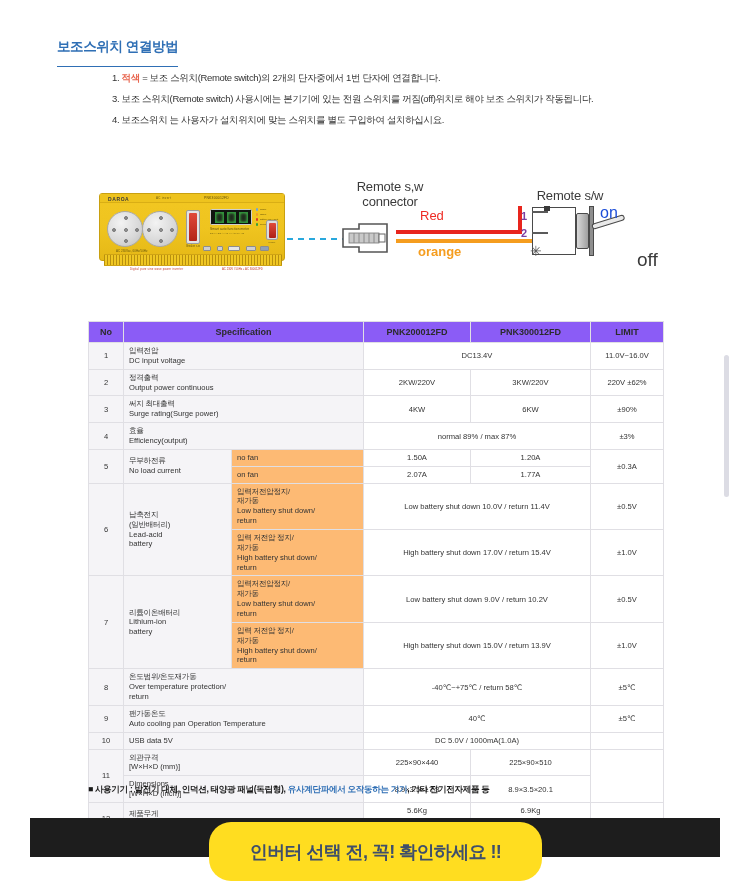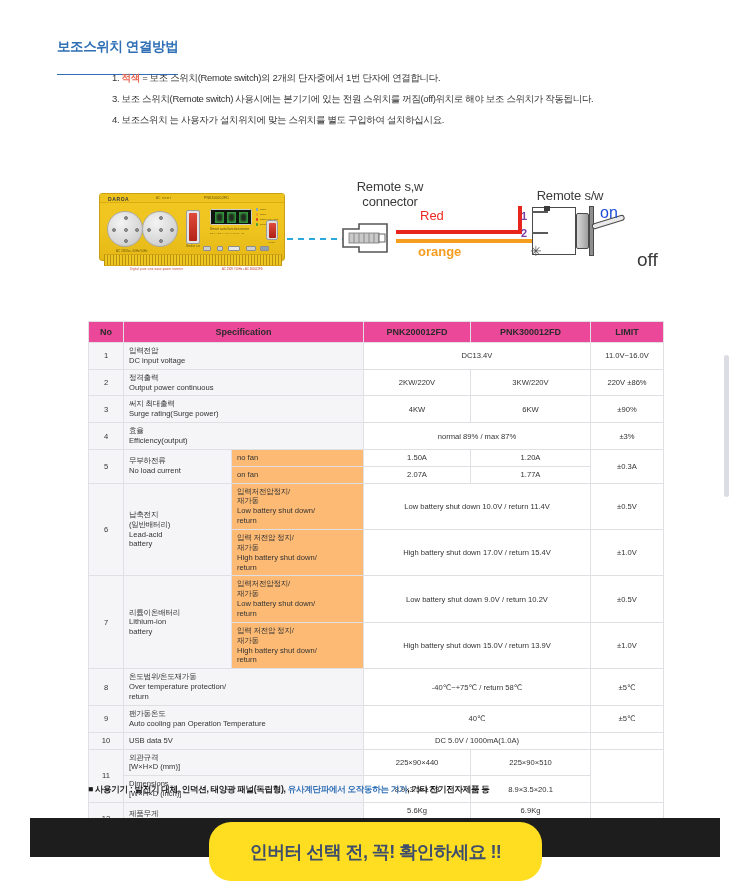--- a/index.html
+++ b/index.html
@@ -9,21 +9,21 @@
     background:#ffffff;
     font-family:"Liberation Sans","DejaVu Sans",sans-serif;
     color:#222; overflow:hidden;
   }
 
   
   .page-heading{
     position:absolute; left:57px; top:38px;
     font-size:13.5px; font-weight:bold; color:#2f6fb5;
     letter-spacing:-0.4px;
-    border-bottom:1.6px solid #2f6fb5; padding-bottom:18px;
+    border-bottom:1.6px solid #2f6fb5; padding-bottom:10px;
   }
 
   
   .notes{ position:absolute; left:112px; top:72px; width:600px; }
   .note-line{
     font-size:9.5px; color:#333; letter-spacing:-0.35px;
     line-height:1.2; margin-bottom:9.5px; white-space:nowrap;
   }
   .note-num{ color:#333; }
   .kw-red{ color:#e8664f; font-weight:bold; }
@@ -223,21 +223,21 @@
   
   .spec-table{
     position:absolute; left:88px; top:321px;
     width:575px; border-collapse:collapse;
     font-size:7.6px; color:#333; table-layout:fixed;
   }
   .spec-table th, .spec-table td{
     border:1px solid #e0dfe4; padding:3px 5px; vertical-align:middle;
   }
   .spec-table thead th{
-    background:#ec4899; font-size:9px; font-weight:bold; color:#2b2b2b;
+    background:#8b5cf6; font-size:9px; font-weight:bold; color:#2b2b2b;
     text-align:center; padding:5px 4px;
   }
   td.c-no{ text-align:center; background:#f5f4f7; width:35px; }
   td.c-spec{ background:#f5f4f7; line-height:1.3; }
   td.c-sub{ background:#fdba74; line-height:1.3; }
   td.c-val{ text-align:center; }
   td.c-lim{ text-align:center; }
   .kr{ display:block; letter-spacing:-0.3px; }
   .en{ display:block; }
 
@@ -439,21 +439,21 @@
     </tr>
 
     <tr>
       <td class="c-no">2</td>
       <td class="c-spec" colspan="2">
         <span class="kr">정격출력</span>
         <span class="en">Output power continuous</span>
       </td>
       <td class="c-val">2KW/220V</td>
       <td class="c-val">3KW/220V</td>
-      <td class="c-lim">220V ±86%</td>
+      <td class="c-lim">220V ±62%</td>
     </tr>
 
     <tr>
       <td class="c-no">3</td>
       <td class="c-spec" colspan="2">
         <span class="kr">써지 최대출력</span>
         <span class="en">Surge rating(Surge power)</span>
       </td>
       <td class="c-val">4KW</td>
       <td class="c-val">6KW</td>

